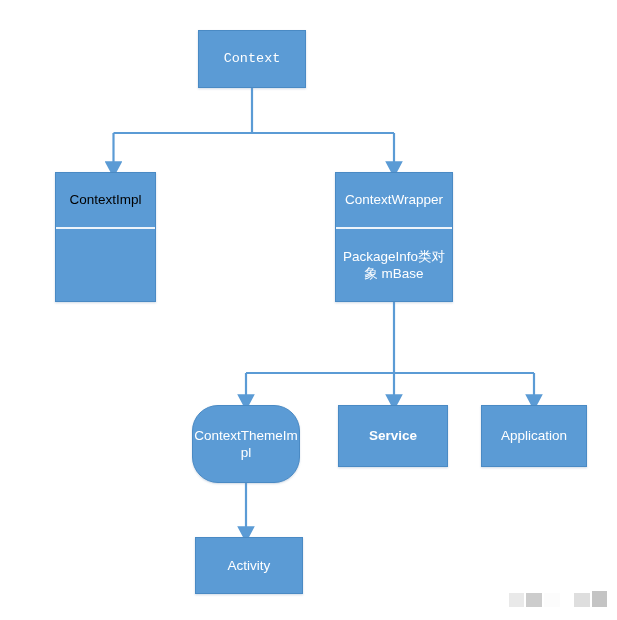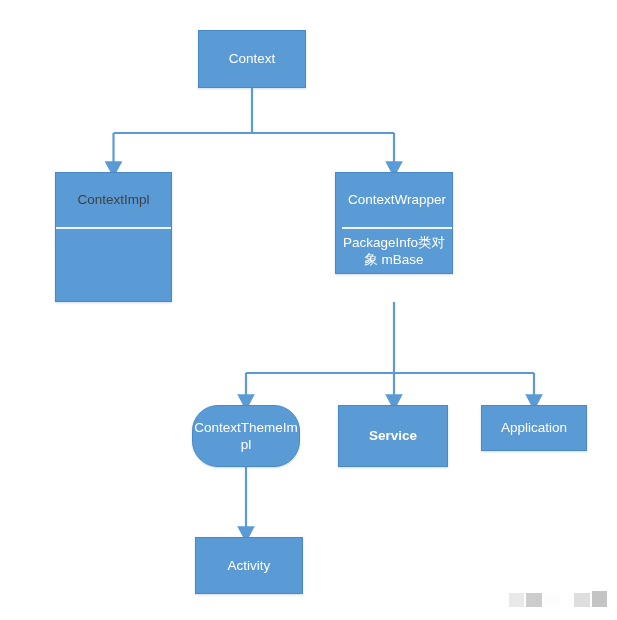--- a/index.html
+++ b/index.html
@@ -88,54 +88,54 @@
 
     <path d="M394,302 L394,373" stroke="#5B9BD5" stroke-width="2.2" fill="none"></path>
     <path d="M246,373 L534,373" stroke="#5B9BD5" stroke-width="2.2" fill="none"></path>
     <path d="M246,373 L246,397" stroke="#5B9BD5" stroke-width="2.2" fill="none" marker-end="url(#arrow)"></path>
     <path d="M394,373 L394,397" stroke="#5B9BD5" stroke-width="2.2" fill="none" marker-end="url(#arrow)"></path>
     <path d="M534,373 L534,397" stroke="#5B9BD5" stroke-width="2.2" fill="none" marker-end="url(#arrow)"></path>
 
     <path d="M246,467 L246,529" stroke="#5B9BD5" stroke-width="2.2" fill="none" marker-end="url(#arrow)"></path>
   </svg>
 
-  <div class="node" style="left: 198px; top: 30px; width: 108px; height: 58px; background: rgb(91, 155, 213); border-color: rgb(74, 138, 196); color: rgb(255, 255, 255);">
+  <div class="node" style="left: 198px; top: 30px; width: 108px; height: 58px; background: rgb(91, 155, 213); border-color: rgb(74, 138, 196); color: rgb(255, 255, 255); font-family: Liberation Mono, monospace;">
     <div class="section header">
       <span class="wrap-narrow">Context</span>
     </div>
   </div>
 
-  <div class="node split" style="left: 55px; top: 172px; width: 117px; height: 130px; background: rgb(91, 155, 213); border-color: rgb(74, 138, 196); color: #404040;">
+  <div class="node split" style="left: 55px; top: 172px; width: 101px; height: 130px; background: rgb(91, 155, 213); border-color: rgb(74, 138, 196); color: #000000;">
     <div class="section header">
       <span class="wrap-narrow">ContextImpl</span>
     </div>
   </div>
 
-  <div class="node split" style="left: 335px; top: 172px; width: 118px; height: 102px; background: rgb(91, 155, 213); border-color: rgb(74, 138, 196); color: rgb(255, 255, 255); align-items: flex-end;">
+  <div class="node split" style="left: 335px; top: 172px; width: 118px; height: 130px; background: rgb(91, 155, 213); border-color: rgb(74, 138, 196); color: rgb(255, 255, 255);">
     <div class="section header">
       <span class="wrap-narrow">ContextWrapper</span>
     </div>
     <div class="section body">
       <span class="wrap-narrow">PackageInfo类对象 mBase</span>
     </div>
   </div>
 
-  <div class="node" style="left: 192px; top: 405px; width: 108px; height: 62px; background: rgb(91, 155, 213); border-color: rgb(74, 138, 196); color: rgb(255, 255, 255); border-radius: 26px;">
+  <div class="node" style="left: 192px; top: 405px; width: 108px; height: 78px; background: rgb(91, 155, 213); border-color: rgb(74, 138, 196); color: rgb(255, 255, 255); border-radius: 26px;">
     <div class="section header">
       <span class="wrap-narrow">ContextThemeImpl</span>
     </div>
   </div>
 
   <div class="node" style="left: 338px; top: 405px; width: 110px; height: 62px; background: rgb(91, 155, 213); border-color: rgb(74, 138, 196); color: rgb(255, 255, 255); font-weight: bold;">
     <div class="section header">
       <span class="wrap-narrow">Service</span>
     </div>
   </div>
 
-  <div class="node" style="left: 481px; top: 405px; width: 106px; height: 46px; background: rgb(91, 155, 213); border-color: rgb(74, 138, 196); color: rgb(255, 255, 255); align-items: center;">
+  <div class="node" style="left: 481px; top: 405px; width: 106px; height: 62px; background: rgb(91, 155, 213); border-color: rgb(74, 138, 196); color: rgb(255, 255, 255); align-items: center;">
     <div class="section header">
       <span class="wrap-narrow">Application</span>
     </div>
   </div>
 
   <div class="node" style="left: 195px; top: 537px; width: 108px; height: 57px; background: rgb(91, 155, 213); border-color: rgb(74, 138, 196); color: rgb(255, 255, 255);">
     <div class="section header">
       <span class="wrap-narrow">Activity</span>
     </div>
   </div>

